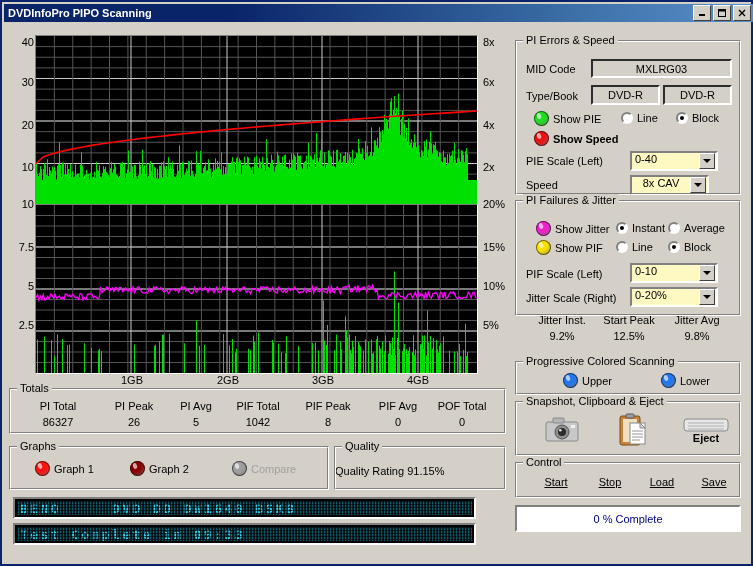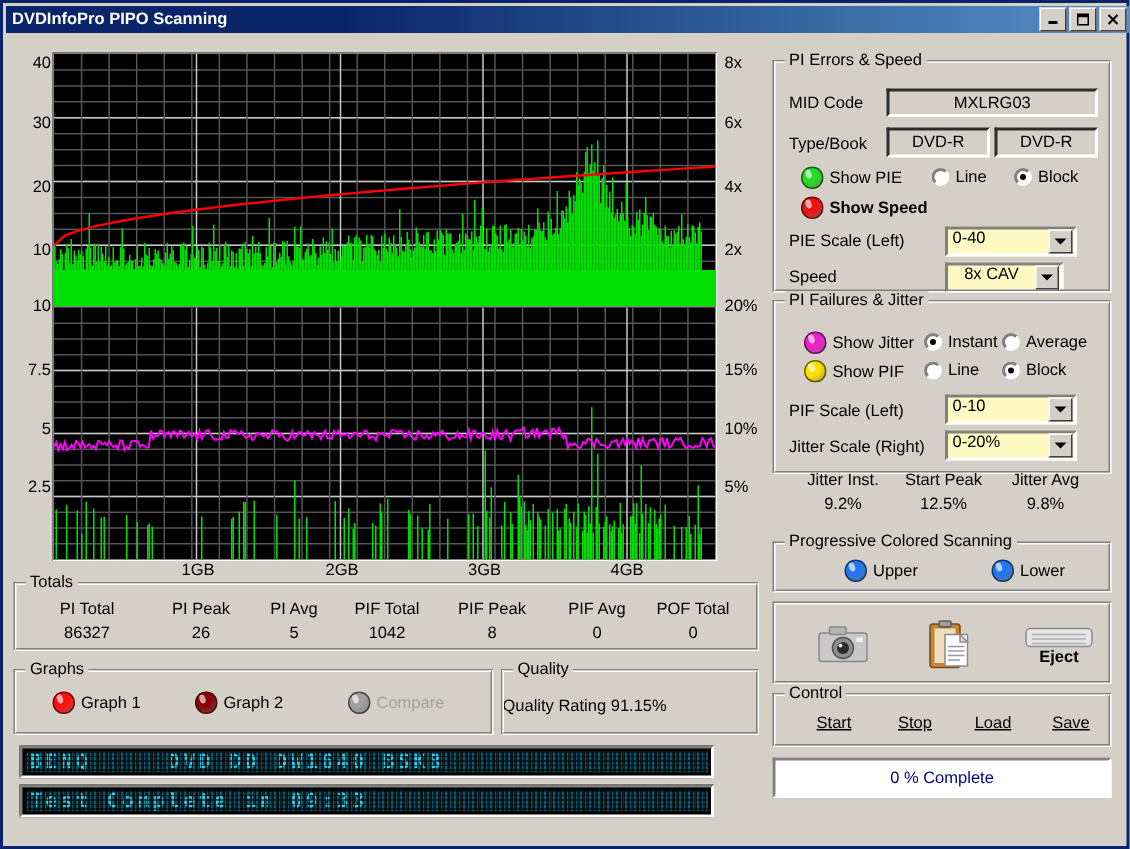--- a/index.html
+++ b/index.html
@@ -956,20 +956,21 @@
       <span class="led" id="led-up" style="background: radial-gradient(circle at 33% 30%, rgb(34, 119, 238) 0%, rgb(34, 119, 238) 40%, rgba(0, 0, 0, 0.45) 120%); box-shadow: rgba(0, 0, 0, 0.55) 0px 0px 0px 1px inset;"></span>
       <span>Upper</span>
     </div>
     <div class="rowitem" style="left:145px;top:11px;">
       <span class="led" id="led-low" style="background: radial-gradient(circle at 33% 30%, rgb(34, 119, 238) 0%, rgb(34, 119, 238) 40%, rgba(0, 0, 0, 0.45) 120%); box-shadow: rgba(0, 0, 0, 0.55) 0px 0px 0px 1px inset;"></span>
       <span>Lower</span>
     </div>
   </div>
 
   <div class="grp" style="left:513px;top:399px;width:226px;height:55px;">
+    <span class="lg">Snapshot, Clipboard  &amp; Eject</span>
 
     <div class="icoBtn" style="left:28px;top:12px;width:36px;height:32px;">
       <svg width="34" height="28" viewBox="0 0 34 28">
         <rect x="1" y="6" width="32" height="19" rx="2" fill="#c8c8c8" stroke="#888" stroke-width="1"></rect>
         <rect x="8" y="2" width="11" height="5" rx="1" fill="#b5b5b5" stroke="#888"></rect>
         <circle cx="17" cy="16" r="7" fill="#8f8f8f" stroke="#555"></circle>
         <circle cx="17" cy="16" r="4" fill="#2b2b2b"></circle>
         <circle cx="15.3" cy="14.3" r="1.3" fill="#e8e8e8"></circle>
         <rect x="26" y="9" width="4" height="3" fill="#f2f2f2"></rect>
       </svg>

